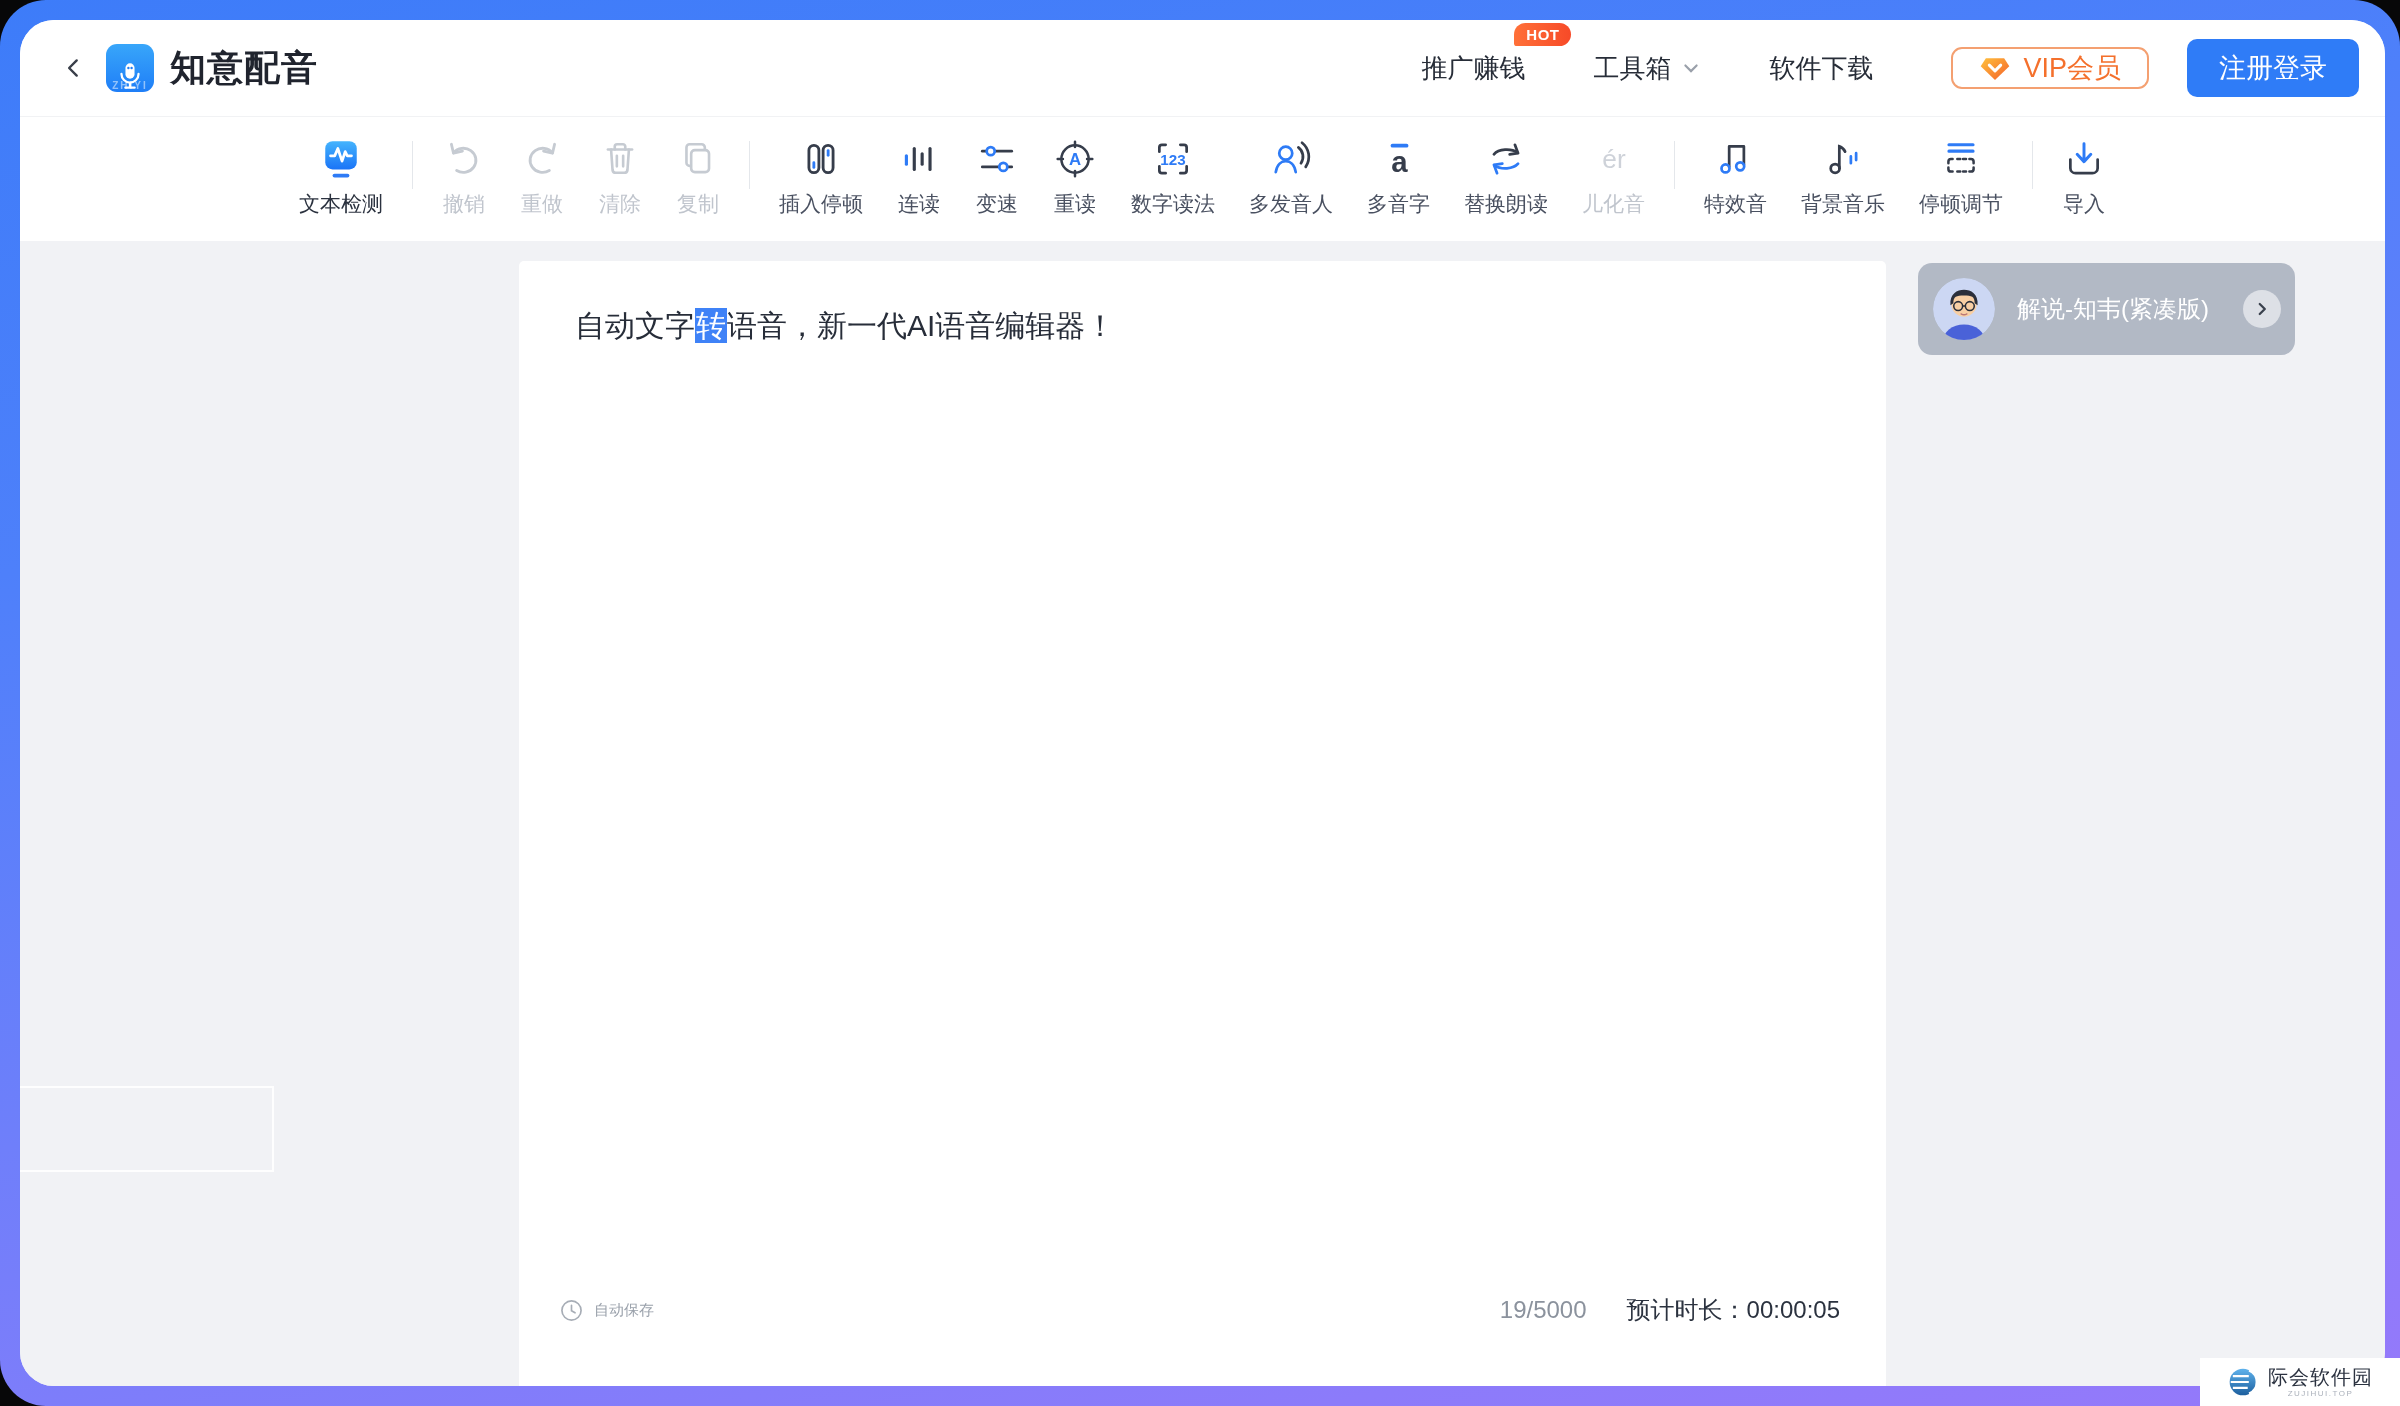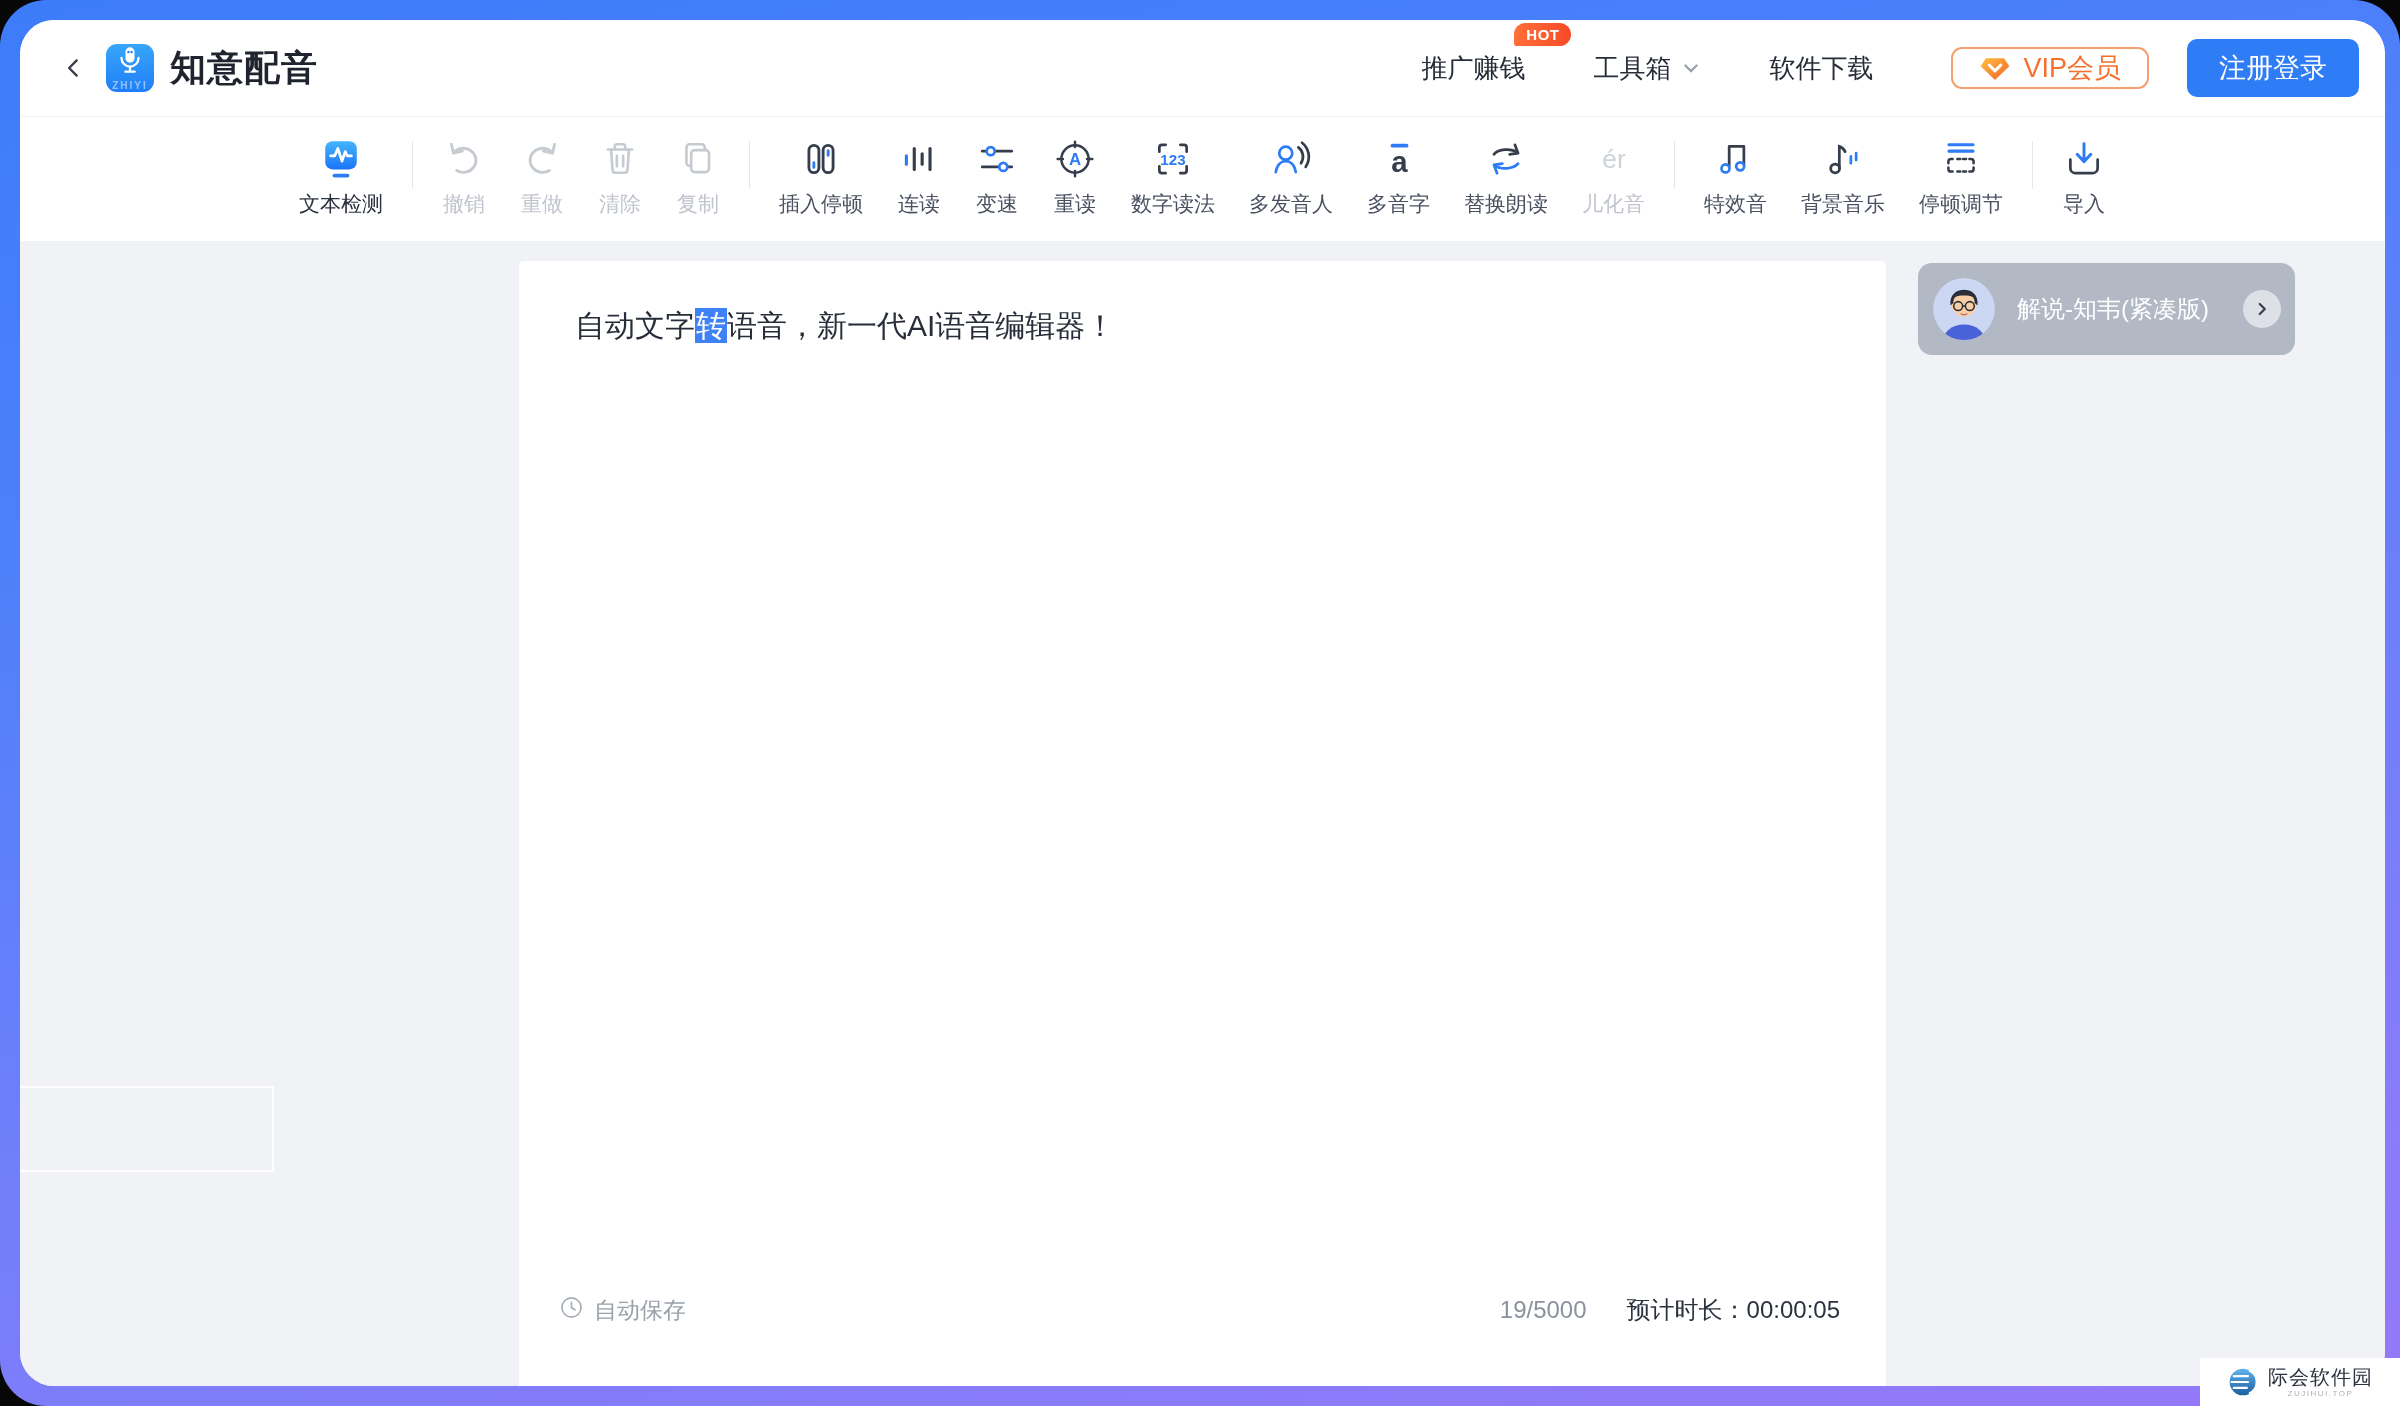--- a/index.html
+++ b/index.html
@@ -6,21 +6,21 @@
   html,body { width:2400px; height:1406px; background:#070708; font-family:"Liberation Sans","DejaVu Sans",sans-serif; overflow:hidden; }
   .frame { position:absolute; inset:0; border-radius:46px;
     background:linear-gradient(168deg,#3d7cf9 0%,#4e80fa 30%,#6f7ffa 60%,#8c7bfa 88%,#9579fa 100%); }
   .window { position:absolute; left:20px; top:20px; width:2365px; height:1366px;
     background:#f1f2f5; border-radius:34px; overflow:hidden; }
 
   
   .header { height:97px; background:#fff; border-bottom:1px solid #f1f2f4; display:flex; align-items:center; padding:0 26px 0 34px; }
   .back-btn { width:40px; height:40px; display:flex; align-items:center; justify-content:center; cursor:pointer; }
   .logo { position:relative; width:48px; height:48px; margin-left:12px; border-radius:11px;
-    background:linear-gradient(180deg,#38a6fa 0%,#1f7ef7 100%); display:flex; align-items:flex-start; justify-content:center; overflow:hidden; }
+    background:linear-gradient(180deg,#38a6fa 0%,#1f7ef7 100%); display:flex; align-items:flex-end; justify-content:center; overflow:hidden; }
   .logo .logo-sub { position:absolute; bottom:1px; left:0; right:0; text-align:center; font-size:10px; letter-spacing:2px; color:rgba(255,255,255,.5); font-weight:700; }
   .app-title { margin-left:16px; font-size:36px; font-weight:700; color:#20242e; letter-spacing:1px; }
   .header-spacer { flex:1; }
   .nav-item { position:relative; font-size:26px; color:#272d38; margin:0 34px; cursor:pointer; display:flex; align-items:center; gap:10px; white-space:nowrap; }
   .hot-badge { position:absolute; top:-28px; right:-46px; background:linear-gradient(90deg,#ff7038,#f74a28);
     color:#fff; font-size:15px; font-weight:700; padding:3px 12px; border-radius:12px 12px 12px 3px; letter-spacing:.5px; }
   .vip-btn { margin-left:44px; height:42px; padding:0 26px; border:2px solid #f4a071; border-radius:11px; background:#fff;
     display:flex; align-items:center; gap:12px; color:#f4702c; font-size:27px; cursor:pointer; }
   .login-btn { margin-left:38px; height:58px; padding:0 32px; border-radius:10px; background:#2f7cf7; color:#fff; font-size:27px;
     display:flex; align-items:center; cursor:pointer; }
@@ -36,21 +36,21 @@
   .tool-item.disabled .t-label { color:#c0c5cd; }
   .tool-sep { width:1px; height:48px; background:#e4e7eb; margin:4px 12px 0 12px; }
 
   
   .main { position:relative; height:1145px; background:#f1f2f5; }
   .panel { position:absolute; left:499px; top:20px; width:1367px; height:1306px; background:#fff; border-radius:5px;
     display:flex; flex-direction:column;gap:47px; }
   .text-area { flex:1; padding:40px 56px; font-size:30px; line-height:1.65; color:#272d39; cursor:text; }
   .sel { background:#3f82f7; color:#fff; padding:1px 1px; }
   .status-row { height:60px; display:flex; align-items:center; padding:0 46px 0 40px; }
-  .autosave { display:flex; align-items:flex-start; gap:10px; color:#9aa1ab; font-size:23px; }
+  .autosave { display:flex; align-items:center; gap:10px; color:#9aa1ab; font-size:15px; }
   .status-spacer { flex:1; }
   .char-count { color:#8b929d; font-size:24px; margin-right:40px; }
   .duration { color:#2b323f; font-size:24px; font-weight:500;text-align:center; }
   .panel-divider { height:1px; background:#eef0f3; margin-top:14px; }
   .footer-row { height:118px; display:flex; align-items:center; padding:0 40px; gap:26px; }
   .listen-btn { height:64px; padding:0 36px 0 30px; border-radius:32px; background:#2f7cf7; color:#fff; font-size:27px;
     display:flex; align-items:center; gap:16px; cursor:pointer; }
   .circle-btn { width:64px; height:64px; border-radius:50%; background:#eef0f3; display:flex; align-items:center; justify-content:center; cursor:pointer; }
   .footer-spacer { flex:1; }
   .export-btn { height:64px; padding:0 30px; border-radius:10px; background:#a21caf; color:#fff; font-size:27px;

